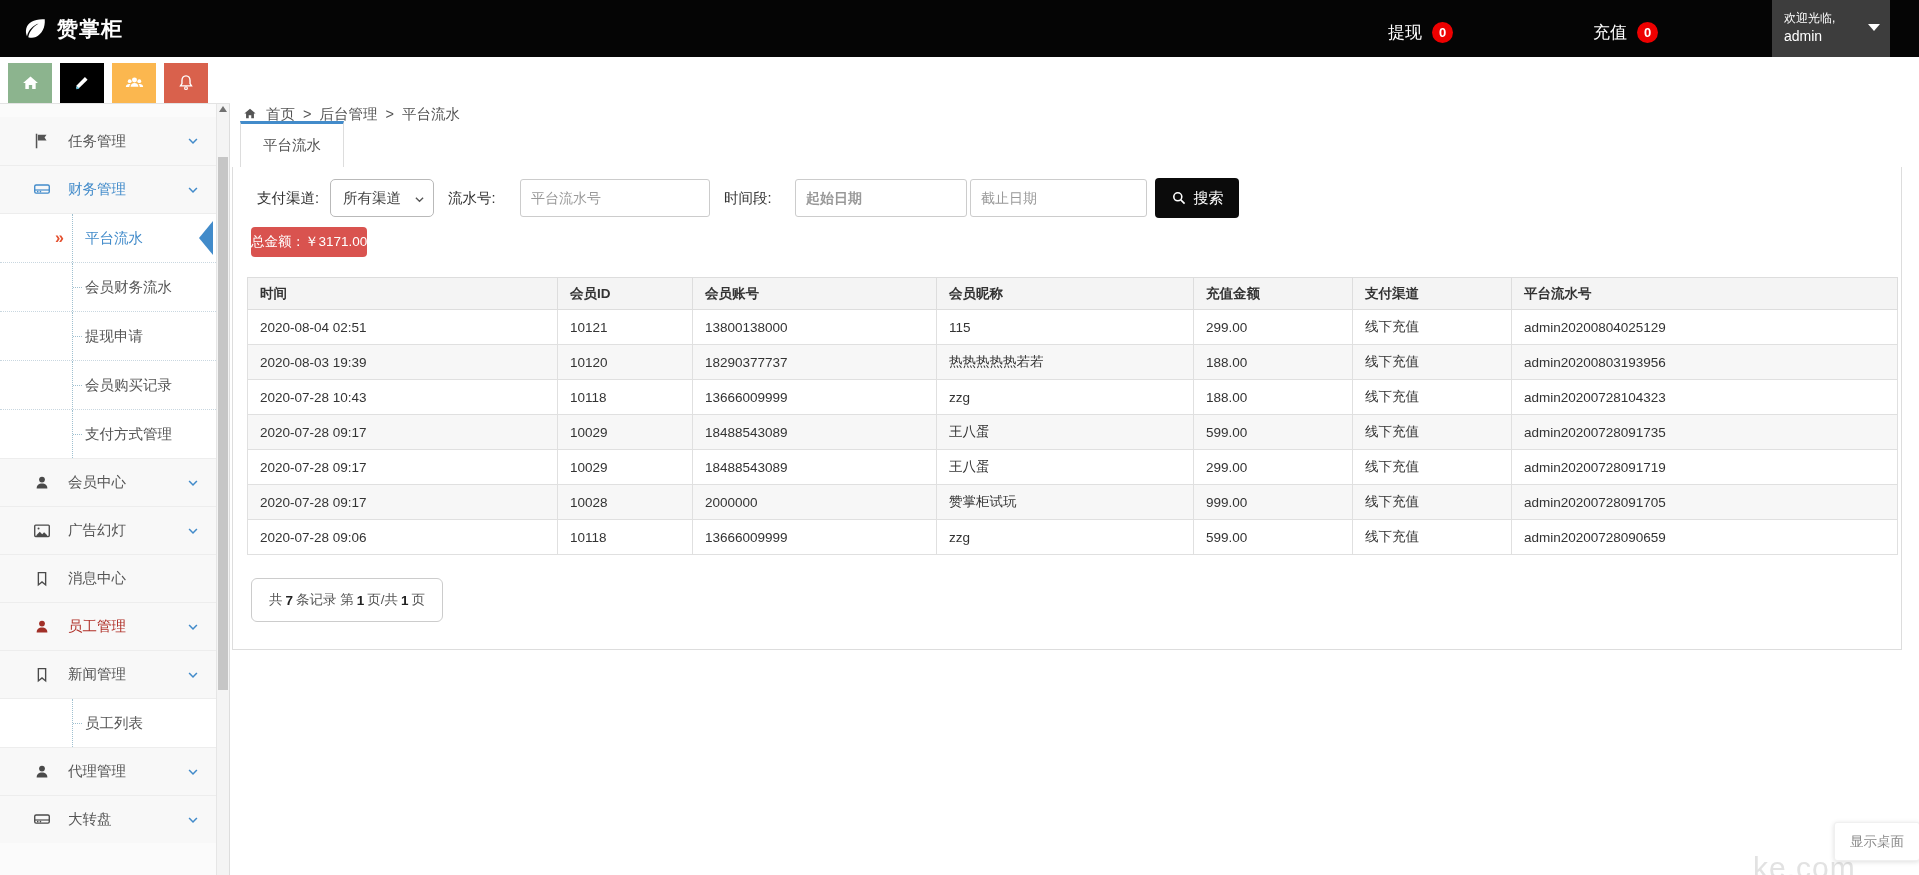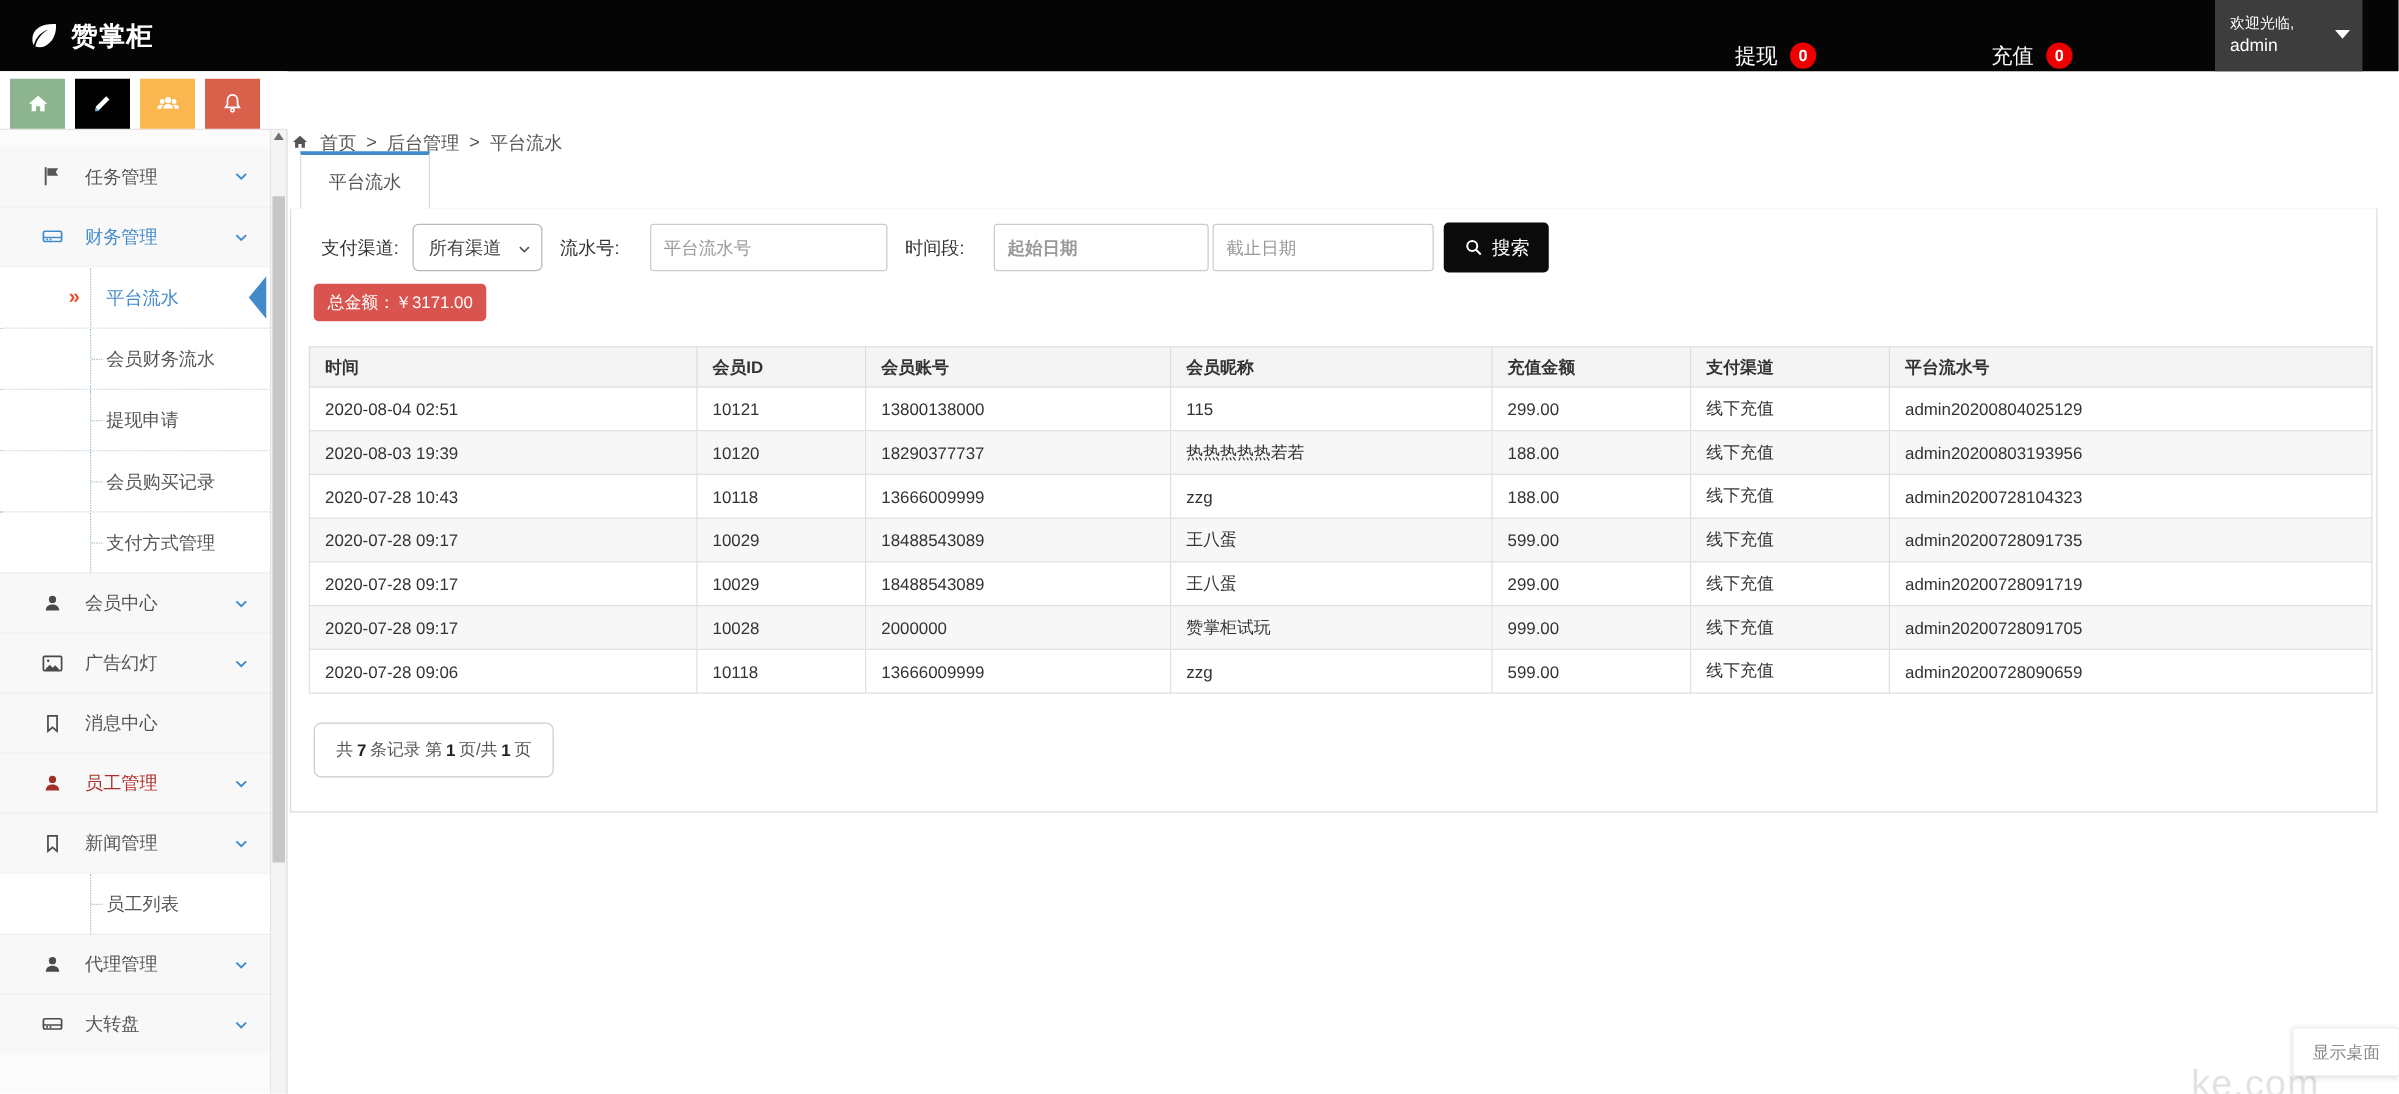--- a/index.html
+++ b/index.html
@@ -4,21 +4,21 @@
 <style>
   html,body{margin:0;padding:0;}
   body{width:1919px;height:875px;position:relative;overflow:hidden;background:#fff;
        font-family:"Liberation Sans","DejaVu Sans",sans-serif;}
   .abs{position:absolute;}
 
   
   .topbar{left:0;top:0;width:1919px;height:57px;background:#050505;}
   .brand{left:22px;top:0;height:57px;display:flex;align-items:center;gap:9px;color:#fff;
          font-size:21px;font-weight:bold;letter-spacing:1px;}
-  .tb-link{top:16px;height:57px;display:flex;align-items:center;gap:10px;color:#fff;font-size:17px;cursor:pointer;}
+  .tb-link{top:4px;height:57px;display:flex;align-items:center;gap:10px;color:#fff;font-size:17px;cursor:pointer;}
   .tb-withdraw{left:1388px;} .tb-recharge{left:1593px;}
   .tb-badge{width:21px;height:21px;border-radius:50%;background:#ee0000;color:#fff;font-size:13px;
             font-weight:bold;display:flex;align-items:center;justify-content:center;}
   .tb-user{left:1772px;top:0;width:118px;height:57px;background:#3d3d3d;color:#fff;cursor:pointer;
            box-sizing:border-box;padding:9px 0 0 12px;line-height:18px;}
   .tb-user .l1{font-size:12px;} .tb-user .l2{font-size:14px;}
   .tb-caret{position:absolute;right:10px;top:24px;width:0;height:0;
             border-left:6px solid transparent;border-right:6px solid transparent;border-top:7px solid #fff;}
 
   
@@ -52,21 +52,21 @@
   
   .sb-track{left:216px;top:104px;width:14px;bottom:0;background:#f4f4f4;
             border-left:1px solid #e6e6e6;border-right:1px solid #ddd;box-sizing:border-box;}
   .sb-up{left:216px;top:106px;width:14px;height:12px;display:flex;align-items:flex-start;justify-content:center;cursor:pointer;}
   .sb-up i{width:0;height:0;border-left:4px solid transparent;border-right:4px solid transparent;border-bottom:6px solid #707070;}
   .sb-thumb{left:218px;top:157px;width:10px;height:533px;background:#c6c6c6;cursor:pointer;}
   .pointer{left:199px;top:221px;width:0;height:0;border-top:17px solid transparent;
            border-bottom:17px solid transparent;border-right:14px solid #428bca;z-index:5;}
 
   
-  .breadcrumb{left:232px;top:103px;height:22px;display:flex;align-items:center;gap:8px;
+  .breadcrumb{left:242px;top:103px;height:22px;display:flex;align-items:center;gap:8px;
               font-size:14.5px;color:#555;}
   .breadcrumb .lnk{cursor:pointer;}
   .tabbar{left:232px;top:121px;right:17px;height:46px;border-bottom:1px solid #ddd;}
   .tab{position:absolute;left:8px;top:0;width:104px;height:46px;background:#fff;border:1px solid #ddd;
        border-bottom:none;border-top:3px solid #428bca;box-sizing:border-box;display:flex;align-items:center;
        justify-content:center;font-size:14.5px;color:#555;cursor:pointer;}
   .pane{left:232px;top:167px;right:17px;bottom:225px;border:1px solid #ddd;border-top:none;background:#fff;}
 
   
   .f-label{top:179px;height:38px;display:flex;align-items:center;font-size:14.5px;color:#333;}
@@ -77,21 +77,21 @@
   .selectbox .sel-ch{position:absolute;right:7px;top:13px;}
   .f-input{position:absolute;top:179px;height:38px;border:1px solid #ccc;border-radius:3px;box-sizing:border-box;
            padding:0 10px;font-size:14px;color:#333;font-family:"Liberation Sans","DejaVu Sans",sans-serif;}
   .f-input::placeholder{color:#999;opacity:1;}
   .in-serial{left:520px;width:190px;} .in-date1{left:795px;width:172px;font-weight:bold;} .in-date2{left:970px;width:177px;}
   .search-btn{left:1155px;top:178px;width:84px;height:40px;background:#0b0b0b;color:#fff;border:none;
               border-radius:4px;display:flex;align-items:center;justify-content:center;gap:7px;
               font-size:15px;cursor:pointer;}
 
   .badge-total{left:251px;top:227px;height:30px;background:#d9534f;color:#fff;border-radius:4px;
-               padding:0 11px;display:flex;align-items:center;font-size:13.5px;}
+               padding:0 0;display:flex;align-items:center;font-size:13.5px;}
 
   
   table.flow{position:absolute;left:247px;top:277px;width:1650px;border-collapse:collapse;
              font-size:13.5px;color:#333;table-layout:fixed;}
   table.flow th{height:31px;background:#f4f4f4;font-weight:bold;text-align:left;padding:0 0 0 12px;
                 border:1px solid #ddd;}
   table.flow td{height:34px;padding:0 16px 0 12px;border:1px solid #e0e0e0;overflow:hidden;white-space:nowrap;}
   table.flow tbody tr:nth-child(even){background:#f7f7f7;}
   .c1{width:310px;} .c2{width:135px;} .c3{width:244px;} .c4{width:257px;}
   .c5{width:159px;} .c6{width:159px;} .c7{width:386px;}

